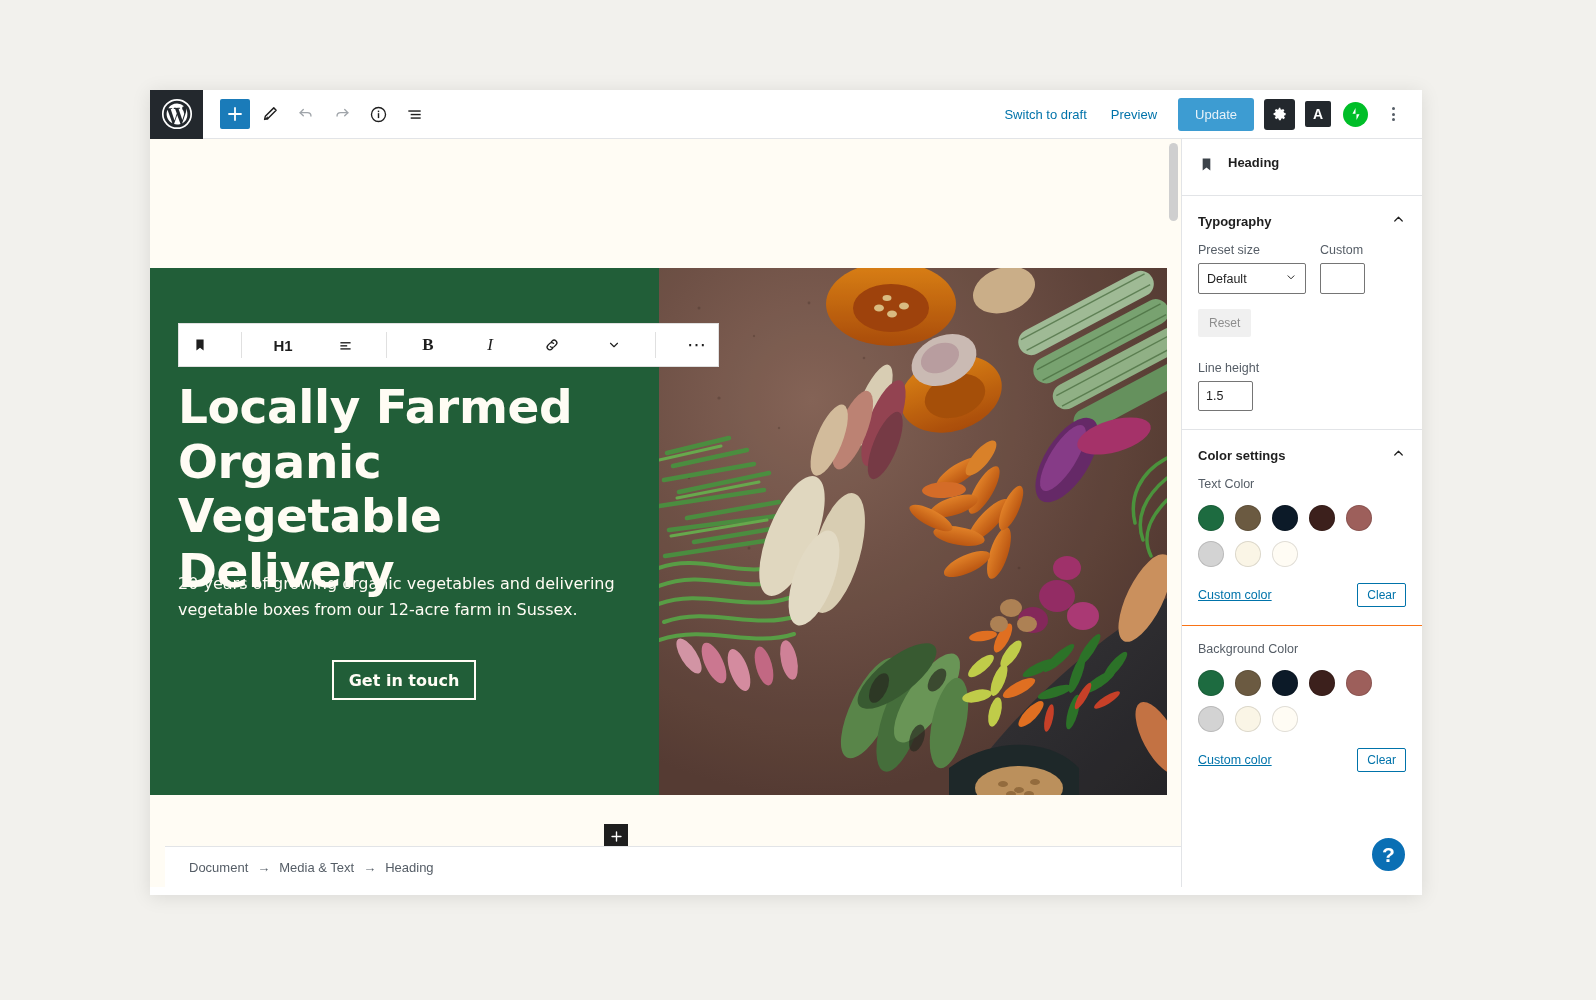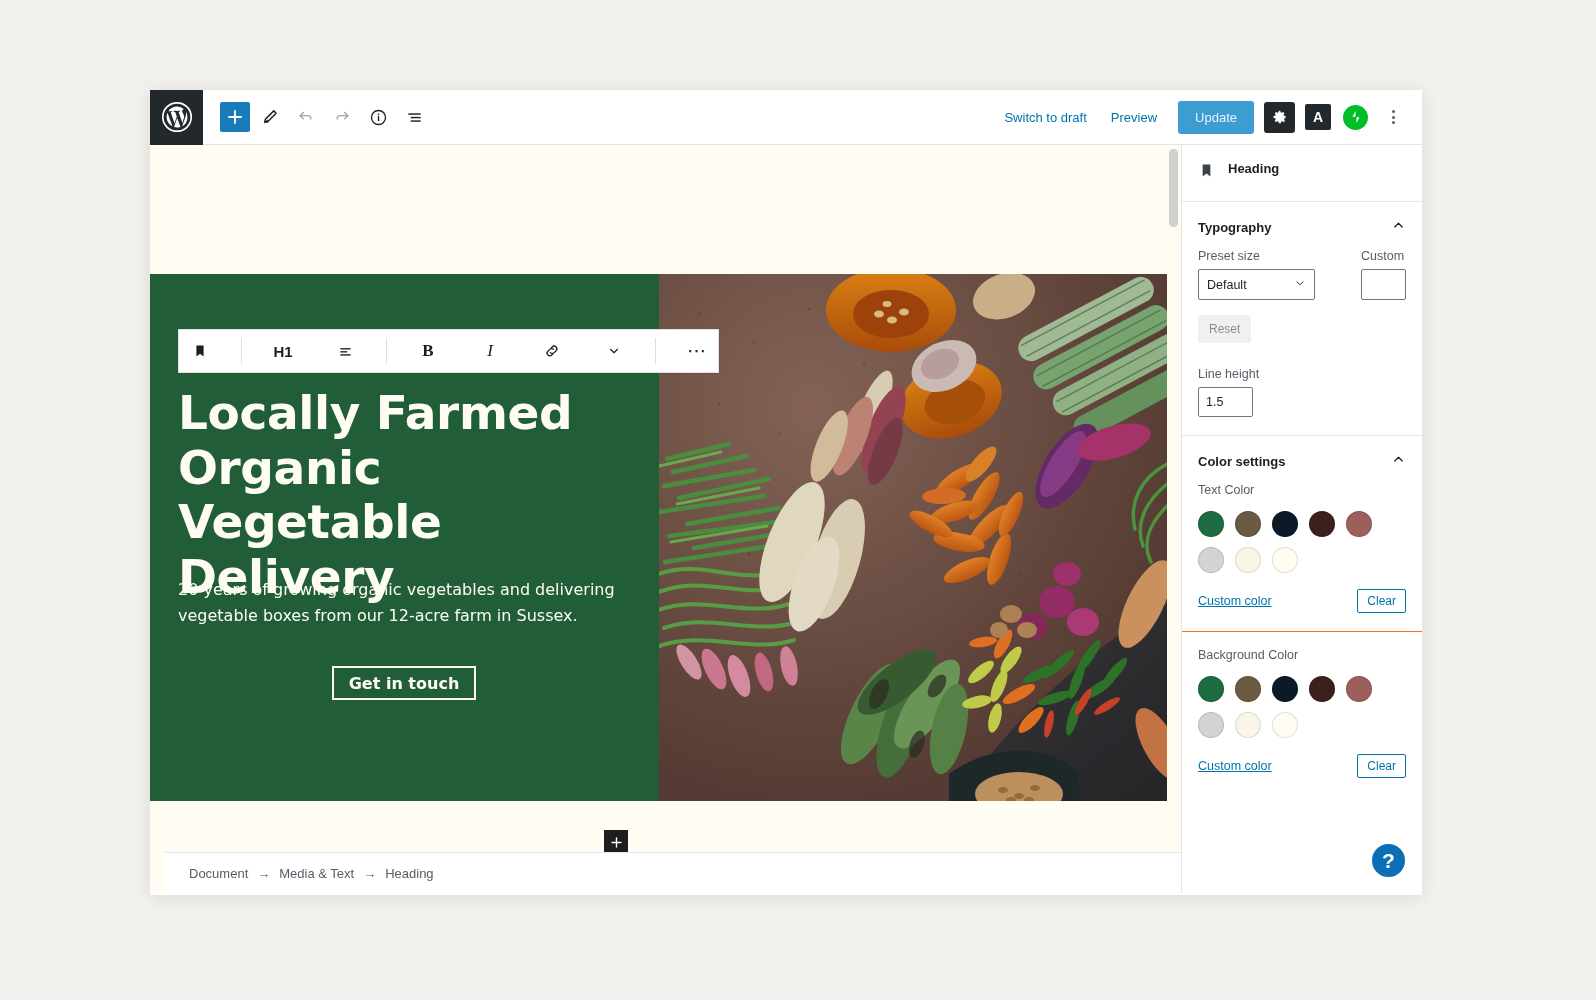--- a/index.html
+++ b/index.html
@@ -15,21 +15,21 @@
     left: 150px; top: 90px;
     width: 1272px; height: 805px;
     background: #ffffff;
     box-shadow: 0 2px 18px rgba(0,0,0,0.10);
     overflow: hidden;
   }
 
   
   .editor-topbar {
     position: relative;
-    height: 55px;
+    height: 49px;
     background: #ffffff;
     border-bottom: 1px solid #e2e4e7;
     display: flex; align-items: center;
   }
   .wp-logo-box {
     width: 53px; height: 57px;
     background: #23282d;
     display: flex; align-items: center; justify-content: center;
     flex: 0 0 auto;
   }
@@ -184,21 +184,21 @@
     left: 28px; top: 303px;
     width: 455px;
     color: #fffcf4;
     font-size: 16px;
     line-height: 1.62;
     font-family: "DejaVu Sans", sans-serif;
   }
   .hero-cta {
     position: absolute;
     left: 182px; top: 392px;
-    width: 144px; height: 34px;
+    width: 144px; height: 40px;
     border: 2px solid #fffcf4;
     color: #fffcf4;
     display: flex; align-items: center; justify-content: center;
     font-size: 16px; font-weight: bold;
     cursor: pointer; background: none;
     font-family: "DejaVu Sans", sans-serif;
   }
   .inline-appender {
     position: absolute;
     left: 454px; top: 556px;
@@ -239,24 +239,24 @@
   .sb-blockcard .bc-desc { font-size: 12.5px; color: #555d66; line-height: 1.42; }
 
   .panel-head {
     display: flex; align-items: center; justify-content: space-between;
     padding: 16px 16px 12px 16px; cursor: pointer;
   }
   .panel-head .pt { font-size: 13px; font-weight: bold; color: #1e1e1e; }
   .chev { color: #1e1e1e; }
 
   .panel-body { padding: 0 16px 18px 16px; }
-  .row { display: flex; gap: 14px; justify-content: space-between; }
+  .row { display: flex; gap: 14px; }
   .field-label { font-size: 12.5px; color: #555d66; margin-bottom: 6px; display: block; }
   .select-box {
-    width: 117px; height: 31px;
+    width: 108px; height: 31px;
     border: 1px solid #757575; border-radius: 2px;
     background: #fff; font-size: 12.5px; color: #1e1e1e;
     padding: 0 8px;
     display: flex; align-items: center; justify-content: space-between;
     cursor: pointer;
     font-family: "Liberation Sans", sans-serif;
   }
   .custom-input {
     width: 45px; height: 31px;
     border: 1px solid #757575; border-radius: 2px;

